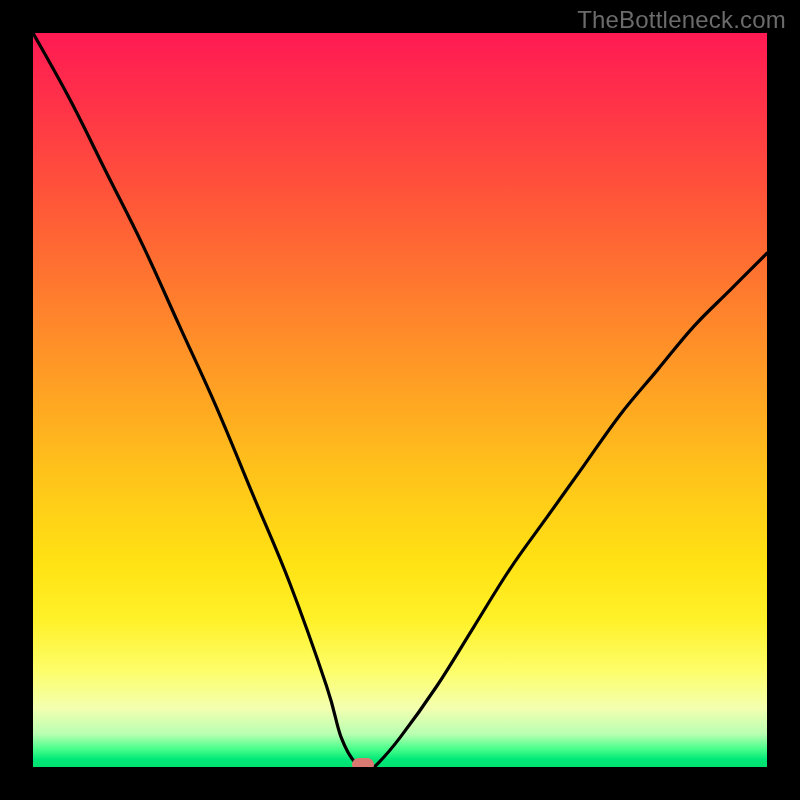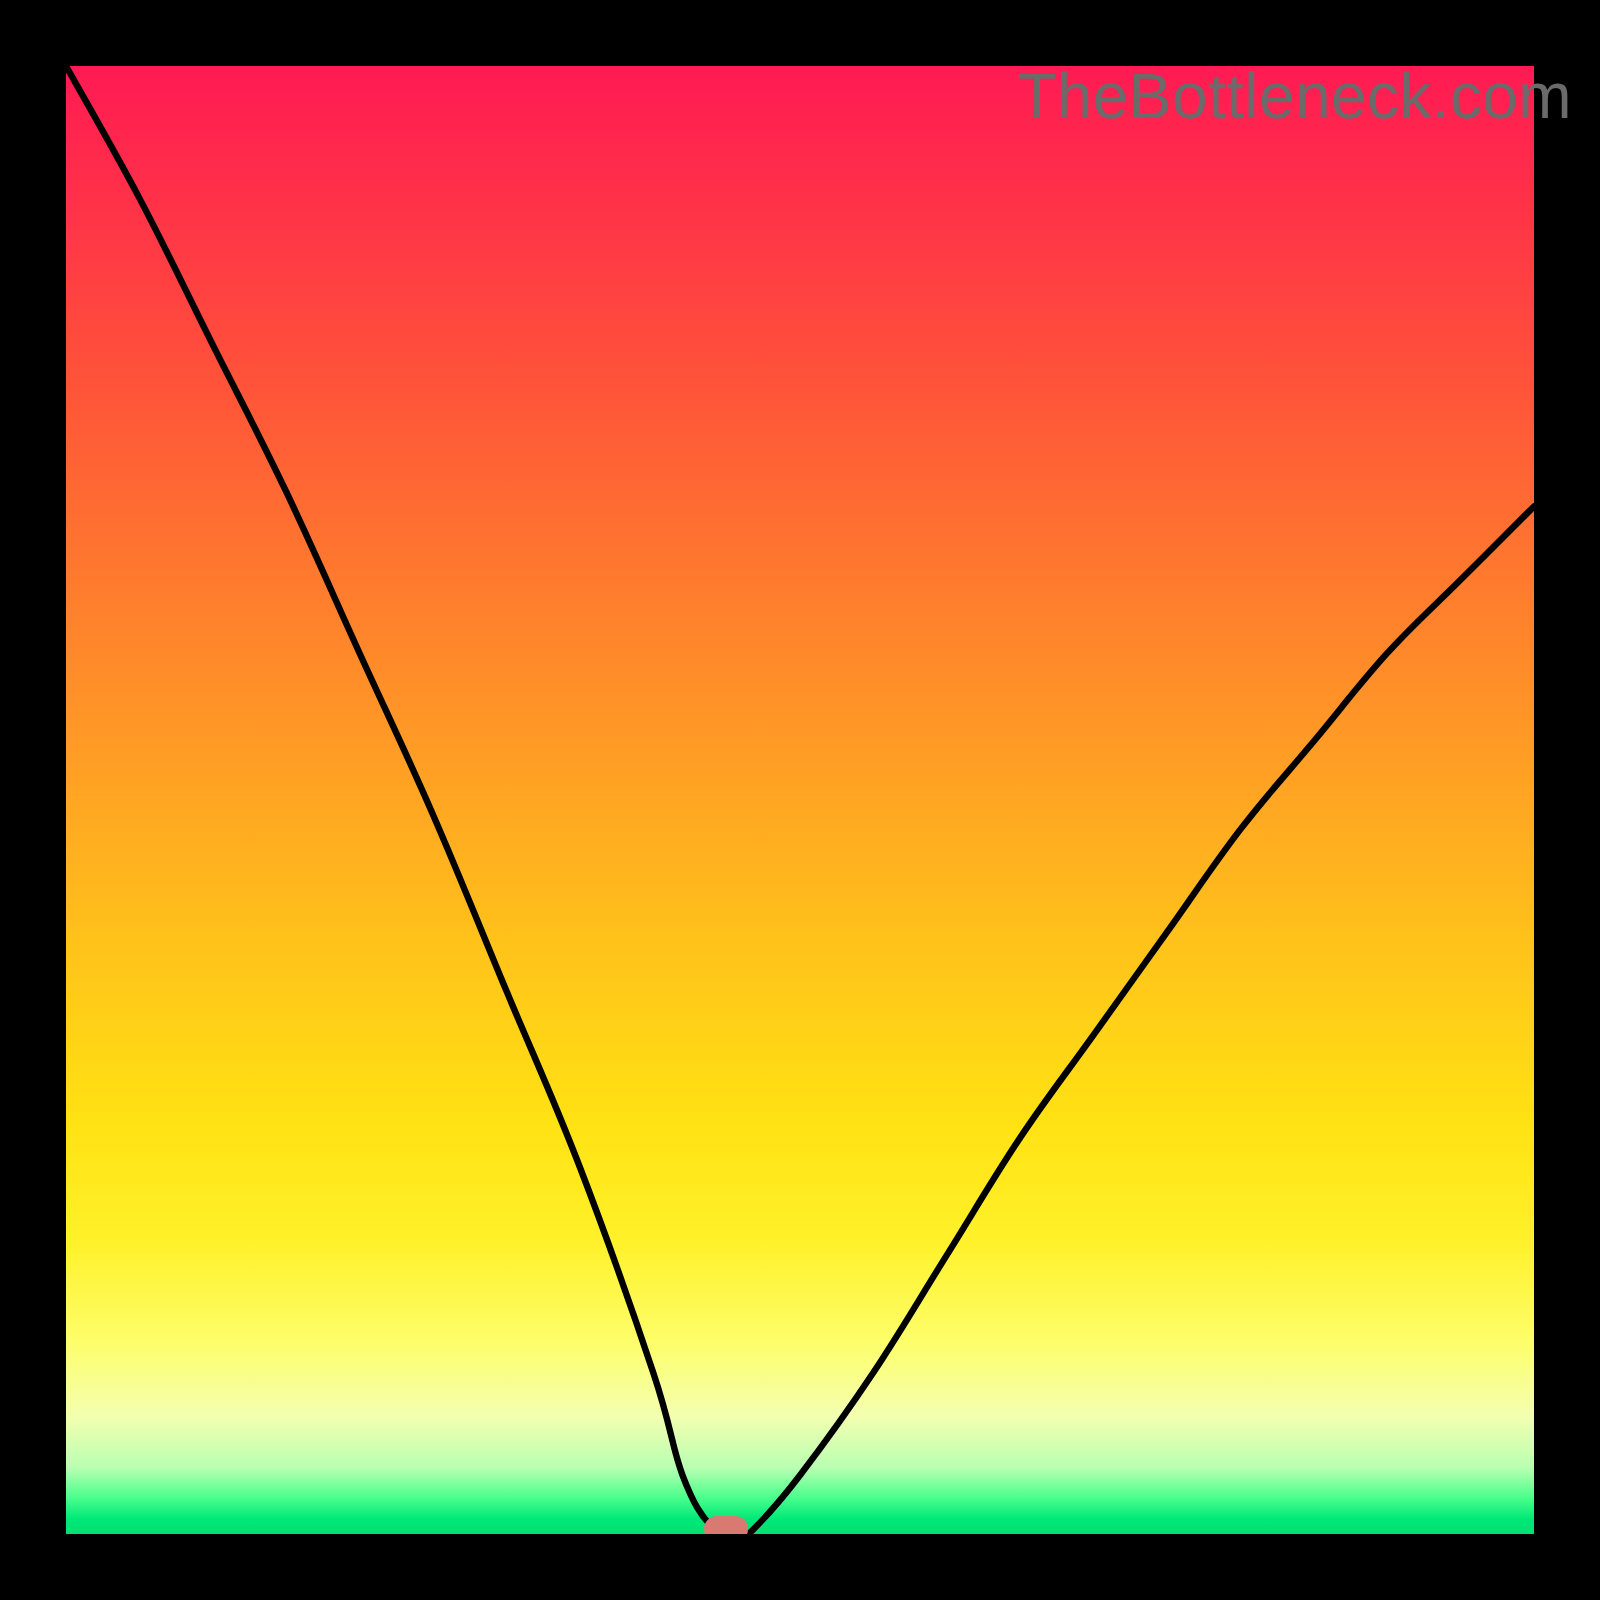--- a/index.html
+++ b/index.html
@@ -16,26 +16,25 @@
     left: 0;
     top: 0;
     width: 800px;
     height: 800px;
     background: #000000;
   }
   .watermark {
     position: absolute;
     top: 6px;
     right: 14px;
-    font-size: 32px;
+    font-size: 24px;
     font-weight: 500;
     color: #6b6b6b;
     letter-spacing: 0.2px;
     z-index: 10;
-    margin-top: 24px;
   }
   .plot-area {
     position: absolute;
     left: 33px;
     top: 33px;
     width: 734px;
     height: 734px;
     overflow: hidden;
   }
   .gradient-bg {

